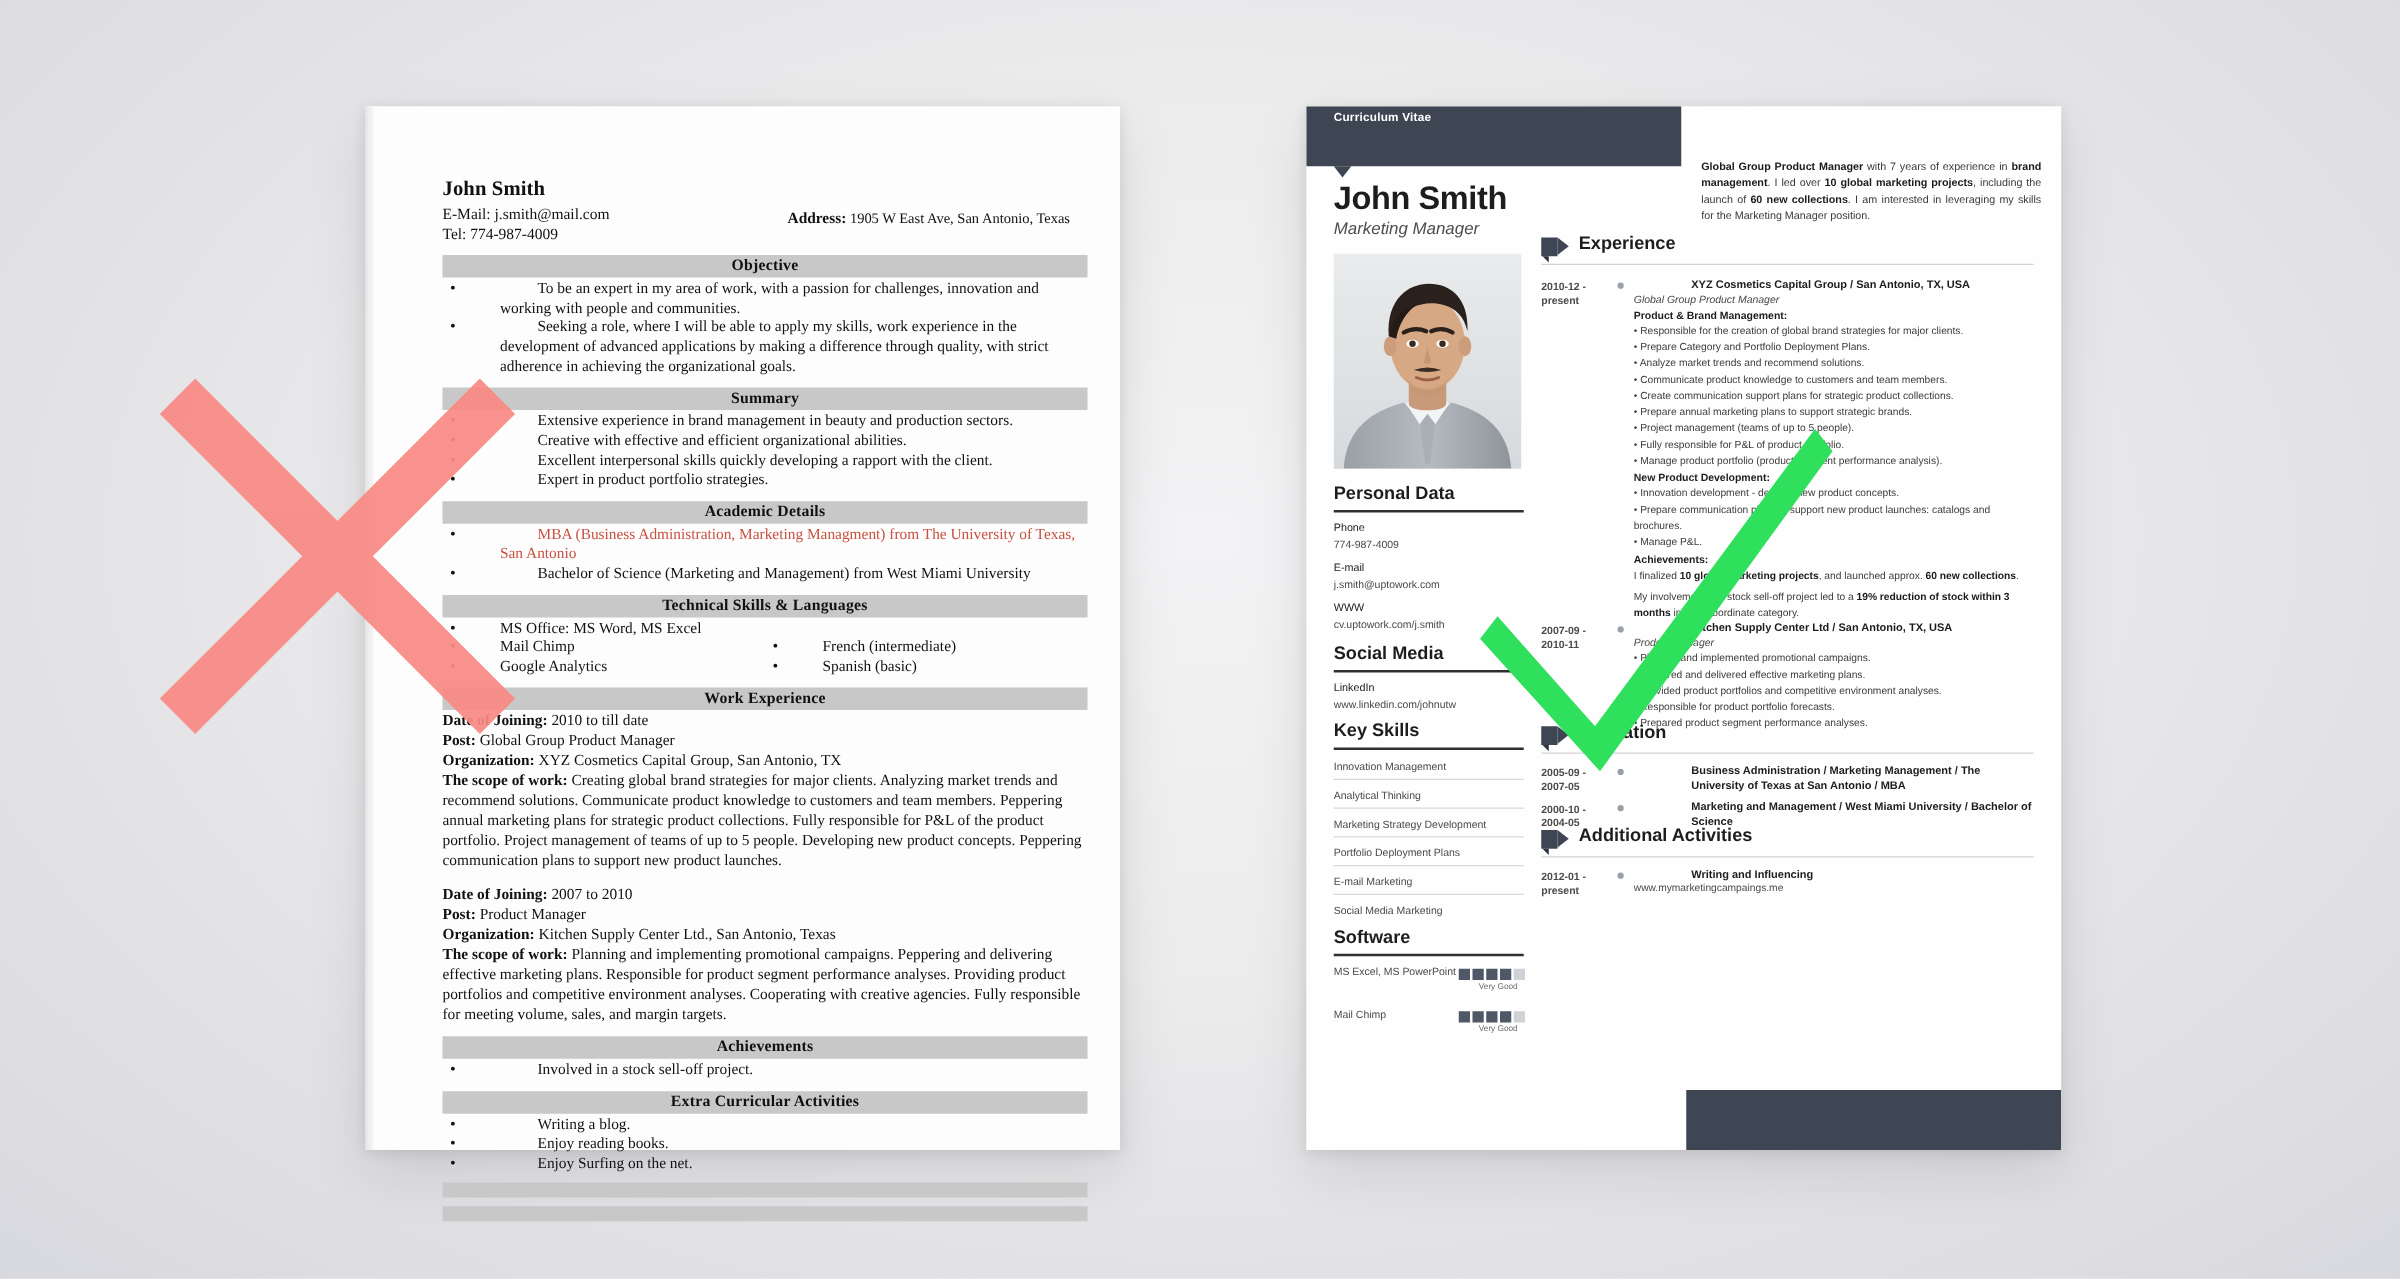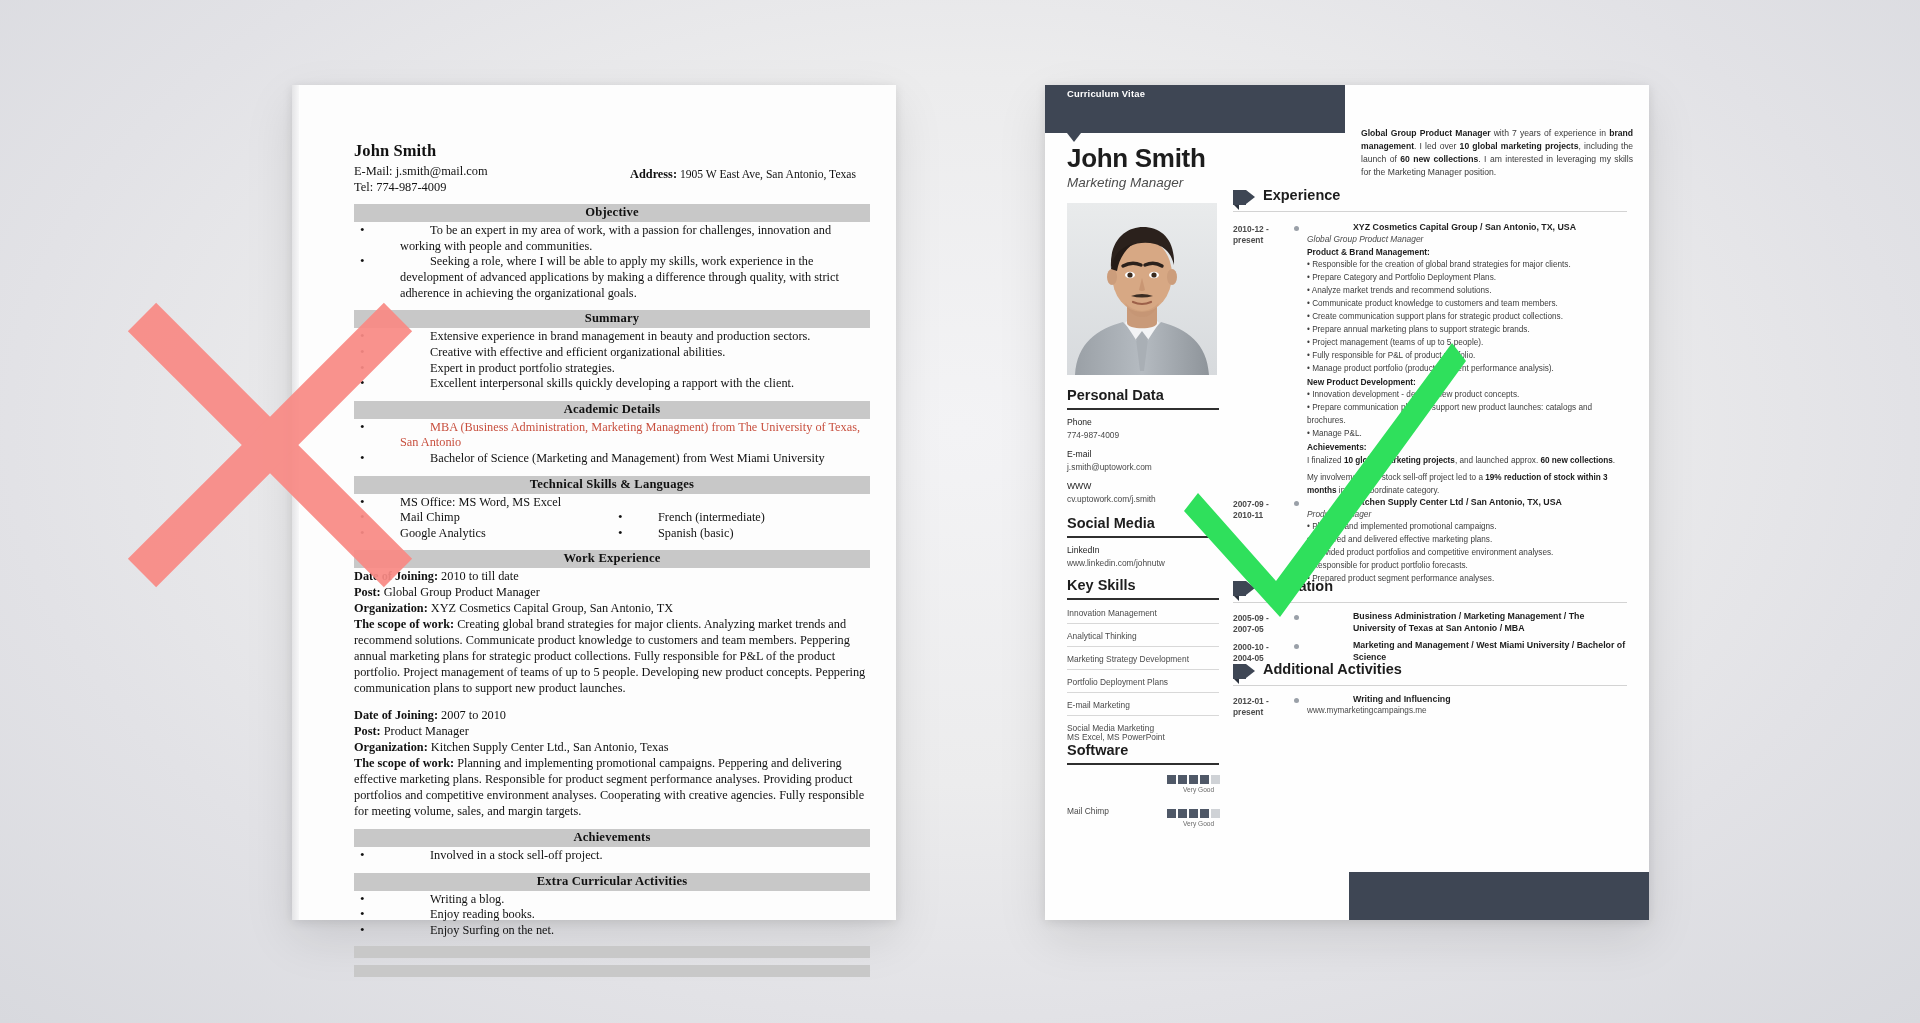--- a/index.html
+++ b/index.html
@@ -125,22 +125,22 @@
           <li><span class="ind">To be an expert in my area of work, with a passion for challenges, innovation and working with people and communities.</span></li>
           <li><span class="ind">Seeking a role, where I will be able to apply my skills, work experience in the development of advanced applications by making a difference through quality, with strict adherence in achieving the organizational goals.</span></li>
         </ul>
       </div>
 
       <div class="bad-sec">
         <div class="barhead">Summary</div>
         <ul class="blist">
           <li><span class="ind">Extensive experience in brand management in beauty and production sectors.</span></li>
           <li><span class="ind">Creative with effective and efficient organizational abilities.</span></li>
+          <li><span class="ind">Excellent interpersonal skills quickly developing a rapport with the client.</span></li>
           <li><span class="ind">Expert in product portfolio strategies.</span></li>
-          <li><span class="ind">Excellent interpersonal skills quickly developing a rapport with the client.</span></li>
         </ul>
       </div>
 
       <div class="bad-sec">
         <div class="barhead">Academic Details</div>
         <ul class="blist">
           <li><span class="ind red">MBA (Business Administration, Marketing Managment) from The University of Texas, San Antonio</span></li>
           <li><span class="ind">Bachelor of Science (Marketing and Management) from West Miami University</span></li>
         </ul>
       </div>
@@ -289,21 +289,21 @@
     <div class="g-skill" style="top:569px">Marketing Strategy Development</div>
     <div class="g-skillline" style="top:584px"></div>
     <div class="g-skill" style="top:592px">Portfolio Deployment Plans</div>
     <div class="g-skillline" style="top:607px"></div>
     <div class="g-skill" style="top:615px">E-mail Marketing</div>
     <div class="g-skillline" style="top:630px"></div>
     <div class="g-skill" style="top:638px">Social Media Marketing</div>
 
     <div class="g-sideh" style="top:657px">Software</div>
     <div class="g-rule" style="top:678px"></div>
-    <div class="g-sw" style="top:647px">MS Excel, MS PowerPoint</div>
+    <div class="g-sw" style="top:687px">MS Excel, MS PowerPoint</div>
     <div class="g-rate" style="left:122px;top:690px">
       <i></i>
         <i></i>
         <i></i>
         <i></i>
         <i class="off"></i>
     </div>
     <div class="g-ratetxt" style="left:138px;top:701px">Very Good</div>
     <div class="g-sw" style="top:721px">Mail Chimp</div>
     <div class="g-rate" style="left:122px;top:724px">

